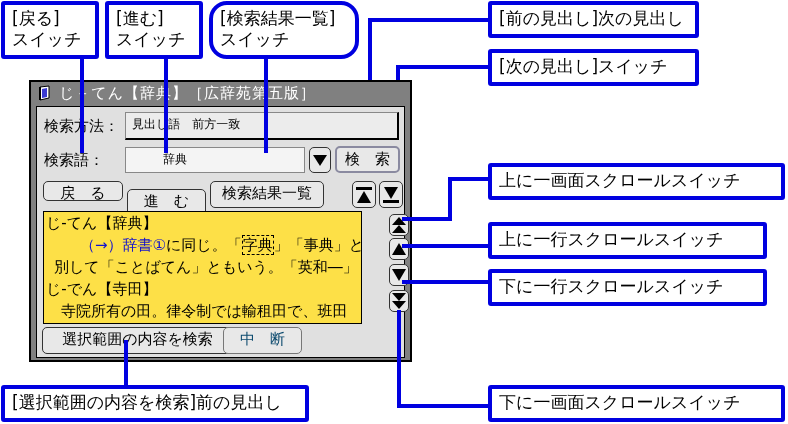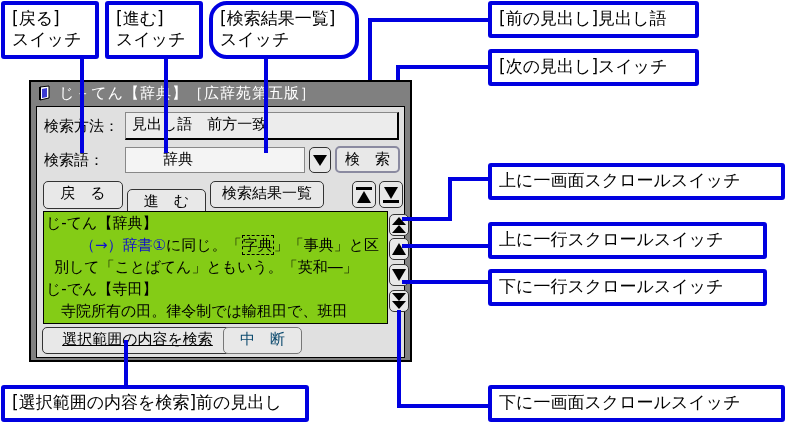--- a/index.html
+++ b/index.html
@@ -25,37 +25,37 @@
 
   .client {
     left: 5px; top: 24px; width: 369px; height: 252px;
     background: #e0e0e0; border: 1px solid #000; box-sizing: border-box;
   }
 
   .lbl { font-size: 15px; color: #000; white-space: nowrap; line-height: 20px; }
 
   .field {
     background: #ececec; border: 1px solid #888; box-sizing: border-box;
-    font-size: 15px; line-height: 22px; padding-left: 6px; white-space: nowrap;
+    font-size: 12px; line-height: 22px; padding-left: 6px; white-space: nowrap;
   }
   .field.method { border-right: 2px solid #000; border-bottom: 2px solid #000; }
   .field.query { background: #f4f4f4; padding-left: 3px; }
 
   .btn {
     background: #e8e8e8; border: 1px solid #333; border-radius: 5px;
     box-sizing: border-box; text-align: center; font-size: 15px;
     line-height: 22px; color: #000; white-space: nowrap; cursor: pointer;
   }
   .btn.disabled { color: #0c4a6e; border-color: #777; }
   .btn.search { border: 2px solid #8a8aa0; background: #e8e8e8; }
   .btn.icon { padding: 0; display: flex; align-items: center; justify-content: center; }
 
   .textview {
-    left: 6px; top: 104px; width: 345px; height: 113px;
-    background: #84cc16; border: 1px solid #000; box-sizing: border-box;
+    left: 6px; top: 104px; width: 319px; height: 113px;
+    background: #fde047; border: 1px solid #000; box-sizing: border-box;
     overflow: hidden; font-size: 15px; line-height: 22px; color: #000;
   }
   .line { white-space: nowrap; padding-left: 2px; }
   .ind { padding-left: 36px; }
   .ind2 { padding-left: 10px; }
   .blue { color: #1010d0; }
   .sel { border: 1px dashed #000; }
 
   .scrollbtn {
     width: 20px; height: 22px; background: #e8e8e8; border: 1px solid #333;
@@ -98,21 +98,21 @@
     </div>
     <div class="abs btn icon" style="left:272px; top:40px; width:22px; height:26px;">
       <svg width="14" height="12">
           <path d="M0 1 L14 1 L7 12 Z" fill="#000"></path>
         </svg>
     </div>
     <div class="abs btn search" style="left:298px; top:39px; width:65px; height:27px;">
       <span>検　索</span>
     </div>
 
-    <div class="abs btn" style="left:6px; top:74px; width:80px; height:28px;">
+    <div class="abs btn" style="left:6px; top:74px; width:80px; height:20px;">
       <span>戻　る</span>
     </div>
     <div class="abs btn" style="left:90px; top:82px; width:79px; height:27px;">
       <span>進　む</span>
     </div>
     <div class="abs btn" style="left:173px; top:74px; width:114px; height:27px;">
       <span>検索結果一覧</span>
     </div>
     <div class="abs btn icon" style="left:315px; top:74px; width:24px; height:27px;">
       <svg width="16" height="16">
@@ -151,21 +151,21 @@
           <path d="M0 0 L14 0 L7 12 Z" fill="#000"></path>
         </svg>
     </div>
     <div class="abs scrollbtn" style="left:352px; top:183px;">
       <svg width="14" height="16">
           <path d="M0 0 L14 0 L7 8 Z" fill="#000"></path>
           <path d="M0 8 L14 8 L7 16 Z" fill="#000"></path>
         </svg>
     </div>
 
-    <div class="abs btn" style="left:5px; top:220px; width:191px; height:27px;text-decoration:underline;">
+    <div class="abs btn" style="left:5px; top:220px; width:191px; height:27px;">
       <span>選択範囲の内容を検索</span>
     </div>
     <div class="abs btn disabled" style="left:186px; top:220px; width:79px; height:27px;">
       <span>中　断</span>
     </div>
   </div>
 </div>
 
 <div class="abs vline" style="left:80px; top:55px; height:98px;"></div>
 <div class="abs vline" style="left:164px; top:55px; height:98px;"></div>
@@ -191,21 +191,21 @@
 </div>
 <div class="abs callout" style="left:105px; top:1px; width:98px; height:58px;">
   <div>[進む]</div>
   <div>スイッチ</div>
 </div>
 <div class="abs callout" style="left:209px; top:1px; width:150px; height:58px;border-radius:18px;">
   <div>[検索結果一覧]</div>
   <div>スイッチ</div>
 </div>
 <div class="abs callout" style="left:488px; top:1px; width:211px; height:37px;">
-  <span>[前の見出し]見出し語</span>
+  <span>[前の見出し]次の見出し</span>
 </div>
 <div class="abs callout" style="left:488px; top:49px; width:211px; height:37px;">
   <span>[次の見出し]スイッチ</span>
 </div>
 <div class="abs callout" style="left:488px; top:163px; width:297px; height:37px;">
   <span>上に一画面スクロールスイッチ</span>
 </div>
 <div class="abs callout" style="left:488px; top:222px; width:279px; height:37px;">
   <span>上に一行スクロールスイッチ</span>
 </div>

